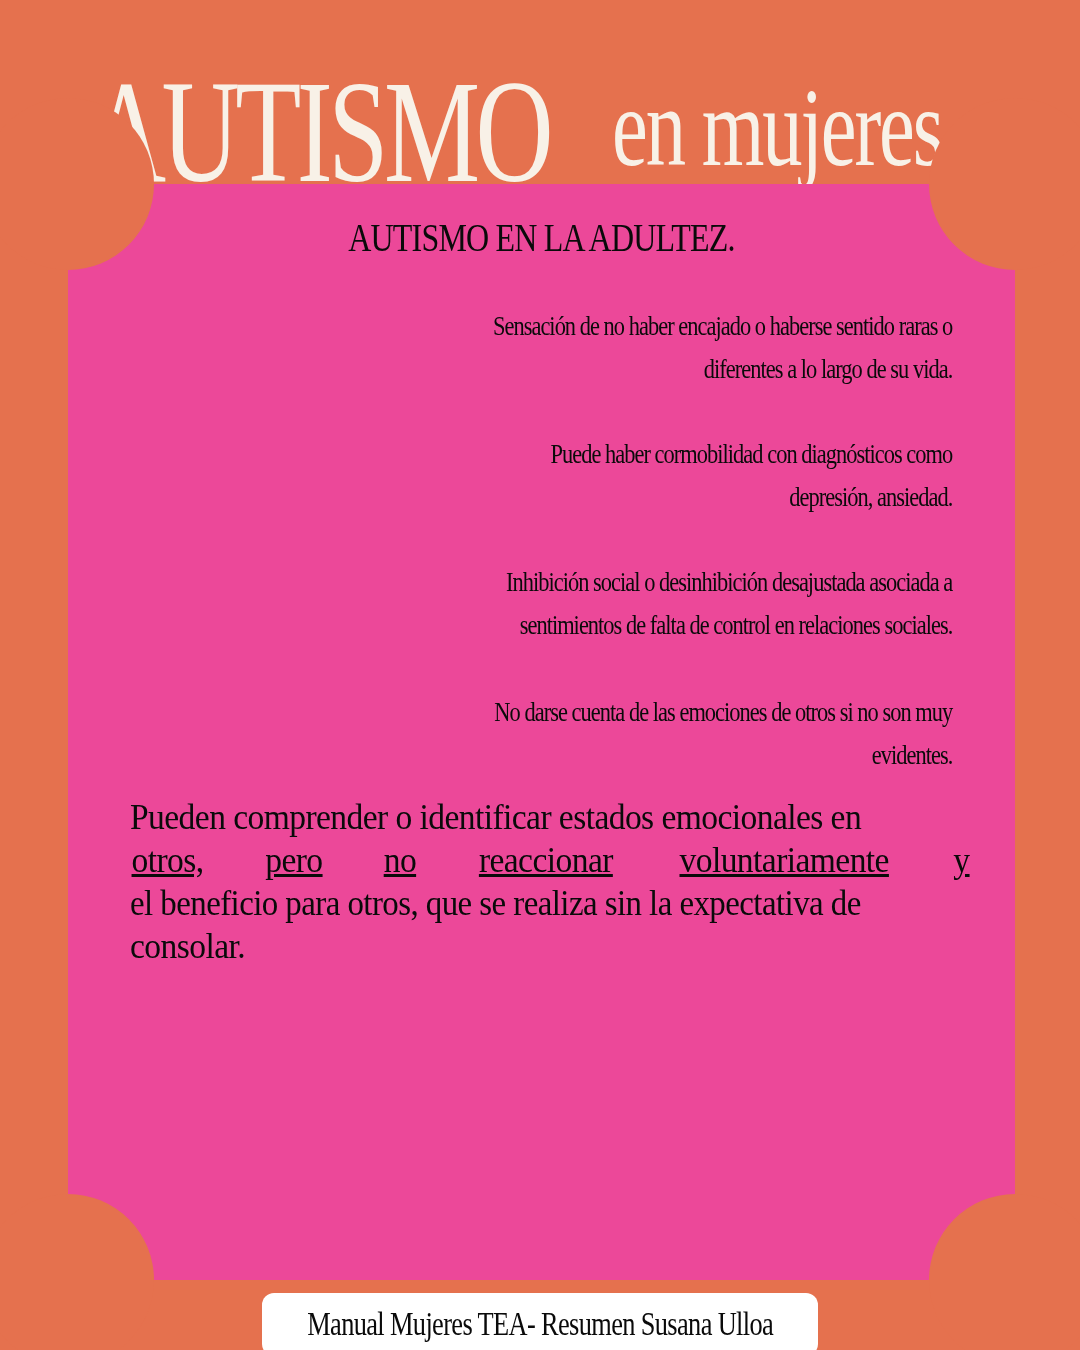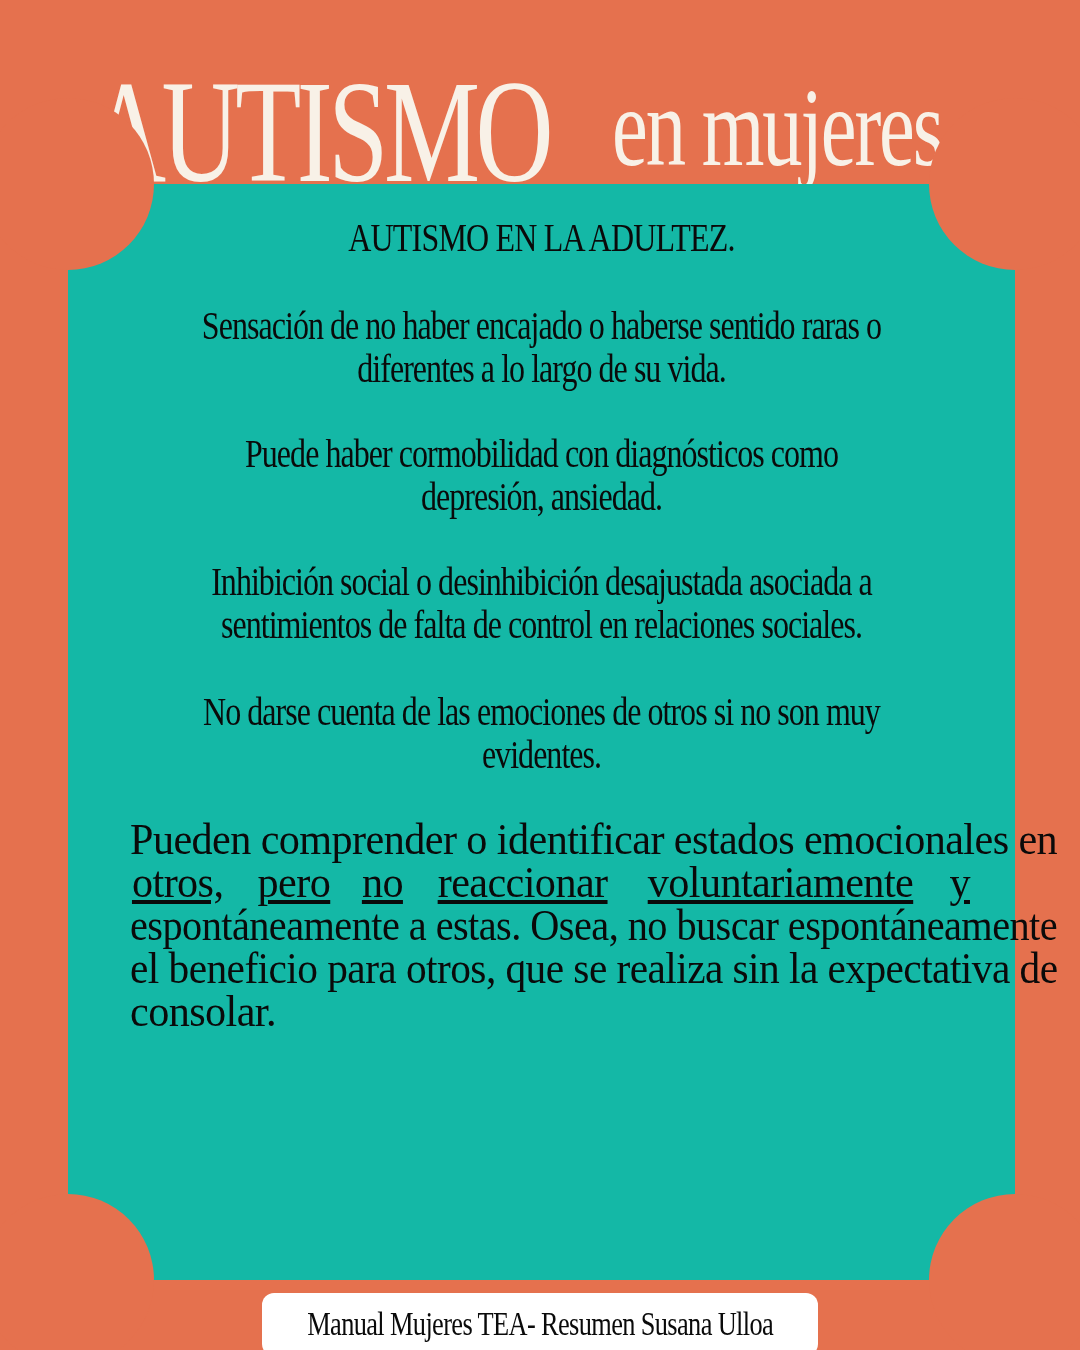--- a/index.html
+++ b/index.html
@@ -21,21 +21,21 @@
   .title-sub {
     position: absolute; left: 612px; top: 38px;
     font-size: 112px; line-height: 130px; color: #F8F1E7;
     letter-spacing: -3px;
     transform: scaleX(0.72); transform-origin: left top;
     white-space: nowrap;
   }
   
   .panel {
     position: absolute; left: 68px; top: 184px; width: 947px; height: 1096px;
-    background: #14b8a6;
+    background: #ec4899;
   }
   .corner {
     position: absolute; width: 172px; height: 172px; border-radius: 50%;
     background: #E5714E;
   }
   .c-tl { left: -86px; top: -86px; }
   .c-tr { right: -86px; top: -86px; }
   .c-bl { left: -86px; bottom: -86px; }
   .c-br { right: -86px; bottom: -86px; }
   .content {
@@ -45,31 +45,31 @@
   .cond {
     display: block;
     transform: scaleX(0.8); transform-origin: center top;
   }
   .heading {
     position: absolute; left: 0; width: 947px; top: 32px;
     text-align: center; font-size: 40px; line-height: 44px;
     letter-spacing: -1px;
   }
   .para {
-    position: absolute; text-align: center; font-size: 40px; line-height: 43px;
+    position: absolute; text-align: right; font-size: 28px; line-height: 43px;
     letter-spacing: -1.2px;
   }
   .para .cond { width: 100%; }
   .p1 { left: -40px; width: 1027px; top: 120px; }
   .p2 { left: -40px; width: 1027px; top: 248px; }
   .p3 { left: -40px; width: 1027px; top: 376px; }
   .p4 { left: -40px; width: 1027px; top: 506px; }
   .p5 {
-    left: 62px; width: 840px; top: 634px; text-align: justify;
-    font-size: 44px; line-height: 43px; letter-spacing: -0.6px;
+    left: 62px; width: 840px; top: 612px; text-align: justify;
+    font-size: 35px; line-height: 43px; letter-spacing: -0.6px;
   }
   .p5 .line {
     display: block; height: 43px; white-space: nowrap; overflow: visible;
   }
   .p5 .line span { display: inline-block; transform-origin: left top; }
   .p5 .justify-row { display: flex; justify-content: space-between; height: 43px; text-decoration: underline; }
   .p6 { left: -40px; width: 1027px; top: 934px; }
   .footer-pill {
     position: absolute; left: 262px; top: 1293px; width: 556px; height: 63px;
     background: #FFFFFF; border-radius: 12px;
@@ -123,21 +123,20 @@
     <div class="para p5">
       <div class="line"><span class="fit" style="transform: scaleX(0.958733);">Pueden comprender o identificar estados emocionales en</span></div>
       <div class="justify-row">
         <span class="w" style="display: inline-block; transform: scaleX(0.958733); transform-origin: center top;">otros,</span>
         <span class="w" style="display: inline-block; transform: scaleX(0.958733); transform-origin: center top;">pero</span>
         <span class="w" style="display: inline-block; transform: scaleX(0.958733); transform-origin: center top;">no</span>
         <span class="w" style="display: inline-block; transform: scaleX(0.958733); transform-origin: center top;">reaccionar</span>
         <span class="w" style="display: inline-block; transform: scaleX(0.958733); transform-origin: center top;">voluntariamente</span>
         <span class="w" style="display: inline-block; transform: scaleX(0.958733); transform-origin: center top;">y</span>
       </div>
-      <div class="line"><span class="fit" style="transform: scaleX(0.915906);">espontáneamente a estas. Osea, no buscar espontáneamente</span></div>
       <div class="line"><span class="fit" style="transform: scaleX(0.940699);">el beneficio para otros, que se realiza sin la expectativa de</span></div>
       <div class="line"><span class="last" style="transform: scaleX(0.958733);">consolar.</span></div>
     </div>
 
   </div>
 </div>
 
 <div class="footer-pill">
   <span class="footer-text">Manual Mujeres TEA- Resumen Susana Ulloa</span>
 </div>

